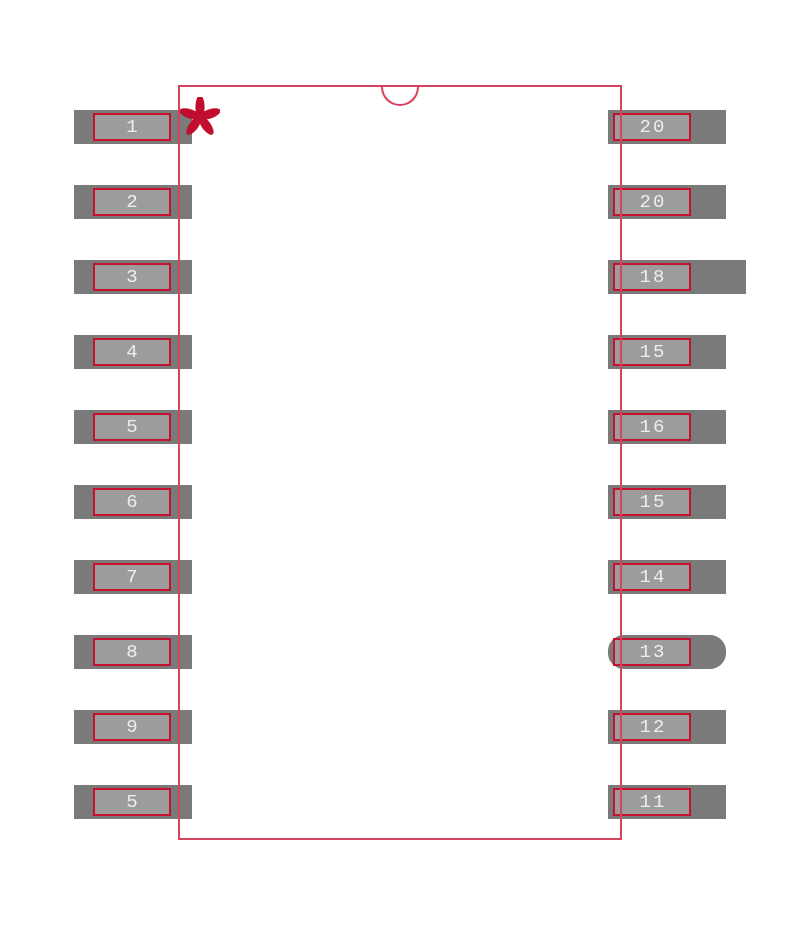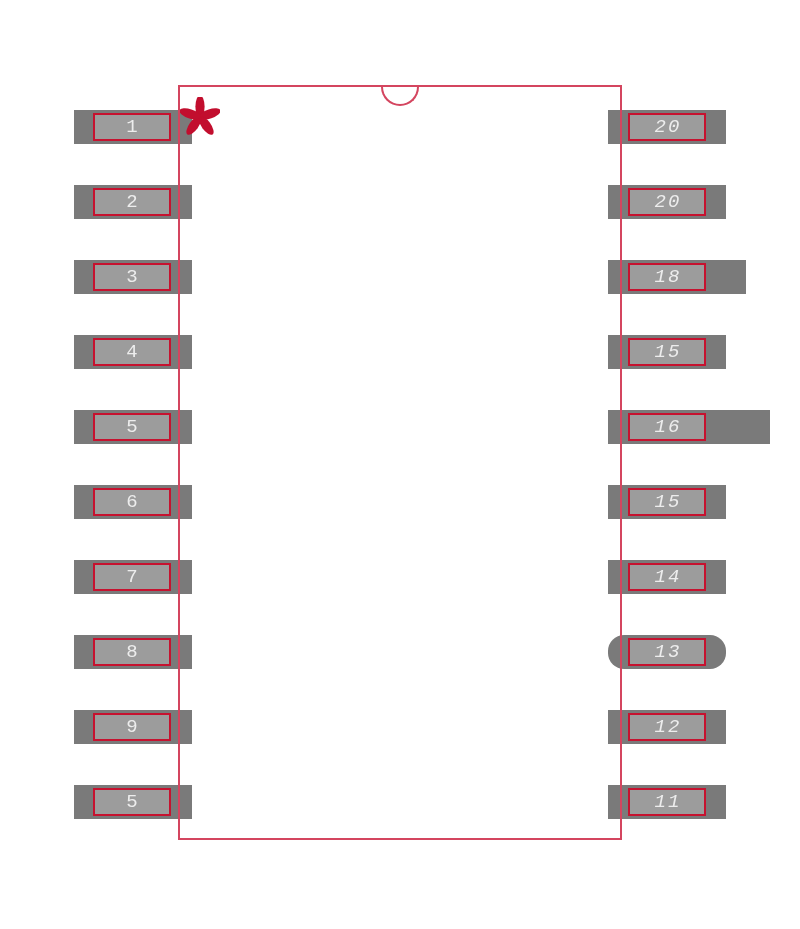--- a/index.html
+++ b/index.html
@@ -51,21 +51,21 @@
     width: 78px;
     height: 28px;
     background: var(--c-pad-inner);
     border: 2.5px solid var(--c-pad-outline);
     display: flex;
     align-items: center;
     justify-content: center;
     z-index: 2;
   }
   .pad.left  .pad-inner { left: 19px; }
-  .pad.right .pad-inner { left: 20px; font-style: italic; }
+  .pad.right .pad-inner { left: 5px; }
   .pad-num {
     font-size: 19px;
     line-height: 1;
     letter-spacing: 2px;
     text-indent: 2px;
     color: var(--c-num);
     user-select: none;
   }
   
   .pin1-marker {
@@ -152,21 +152,21 @@
       <div class="pad right" style="left: 608px; top: 260px; width: 138px; height: 34px;">
         <div class="pad-inner">
           <span class="pad-num">18</span>
         </div>
       </div>
       <div class="pad right" style="left: 608px; top: 335px; width: 118px; height: 34px;">
         <div class="pad-inner">
           <span class="pad-num">15</span>
         </div>
       </div>
-      <div class="pad right" style="left: 608px; top: 410px; width: 118px; height: 34px; padding-left: 44px;">
+      <div class="pad right" style="left: 608px; top: 410px; width: 118px; height: 34px;">
         <div class="pad-inner">
           <span class="pad-num">16</span>
         </div>
       </div>
       <div class="pad right" style="left: 608px; top: 485px; width: 118px; height: 34px;">
         <div class="pad-inner">
           <span class="pad-num">15</span>
         </div>
       </div>
       <div class="pad right" style="left: 608px; top: 560px; width: 118px; height: 34px;">

